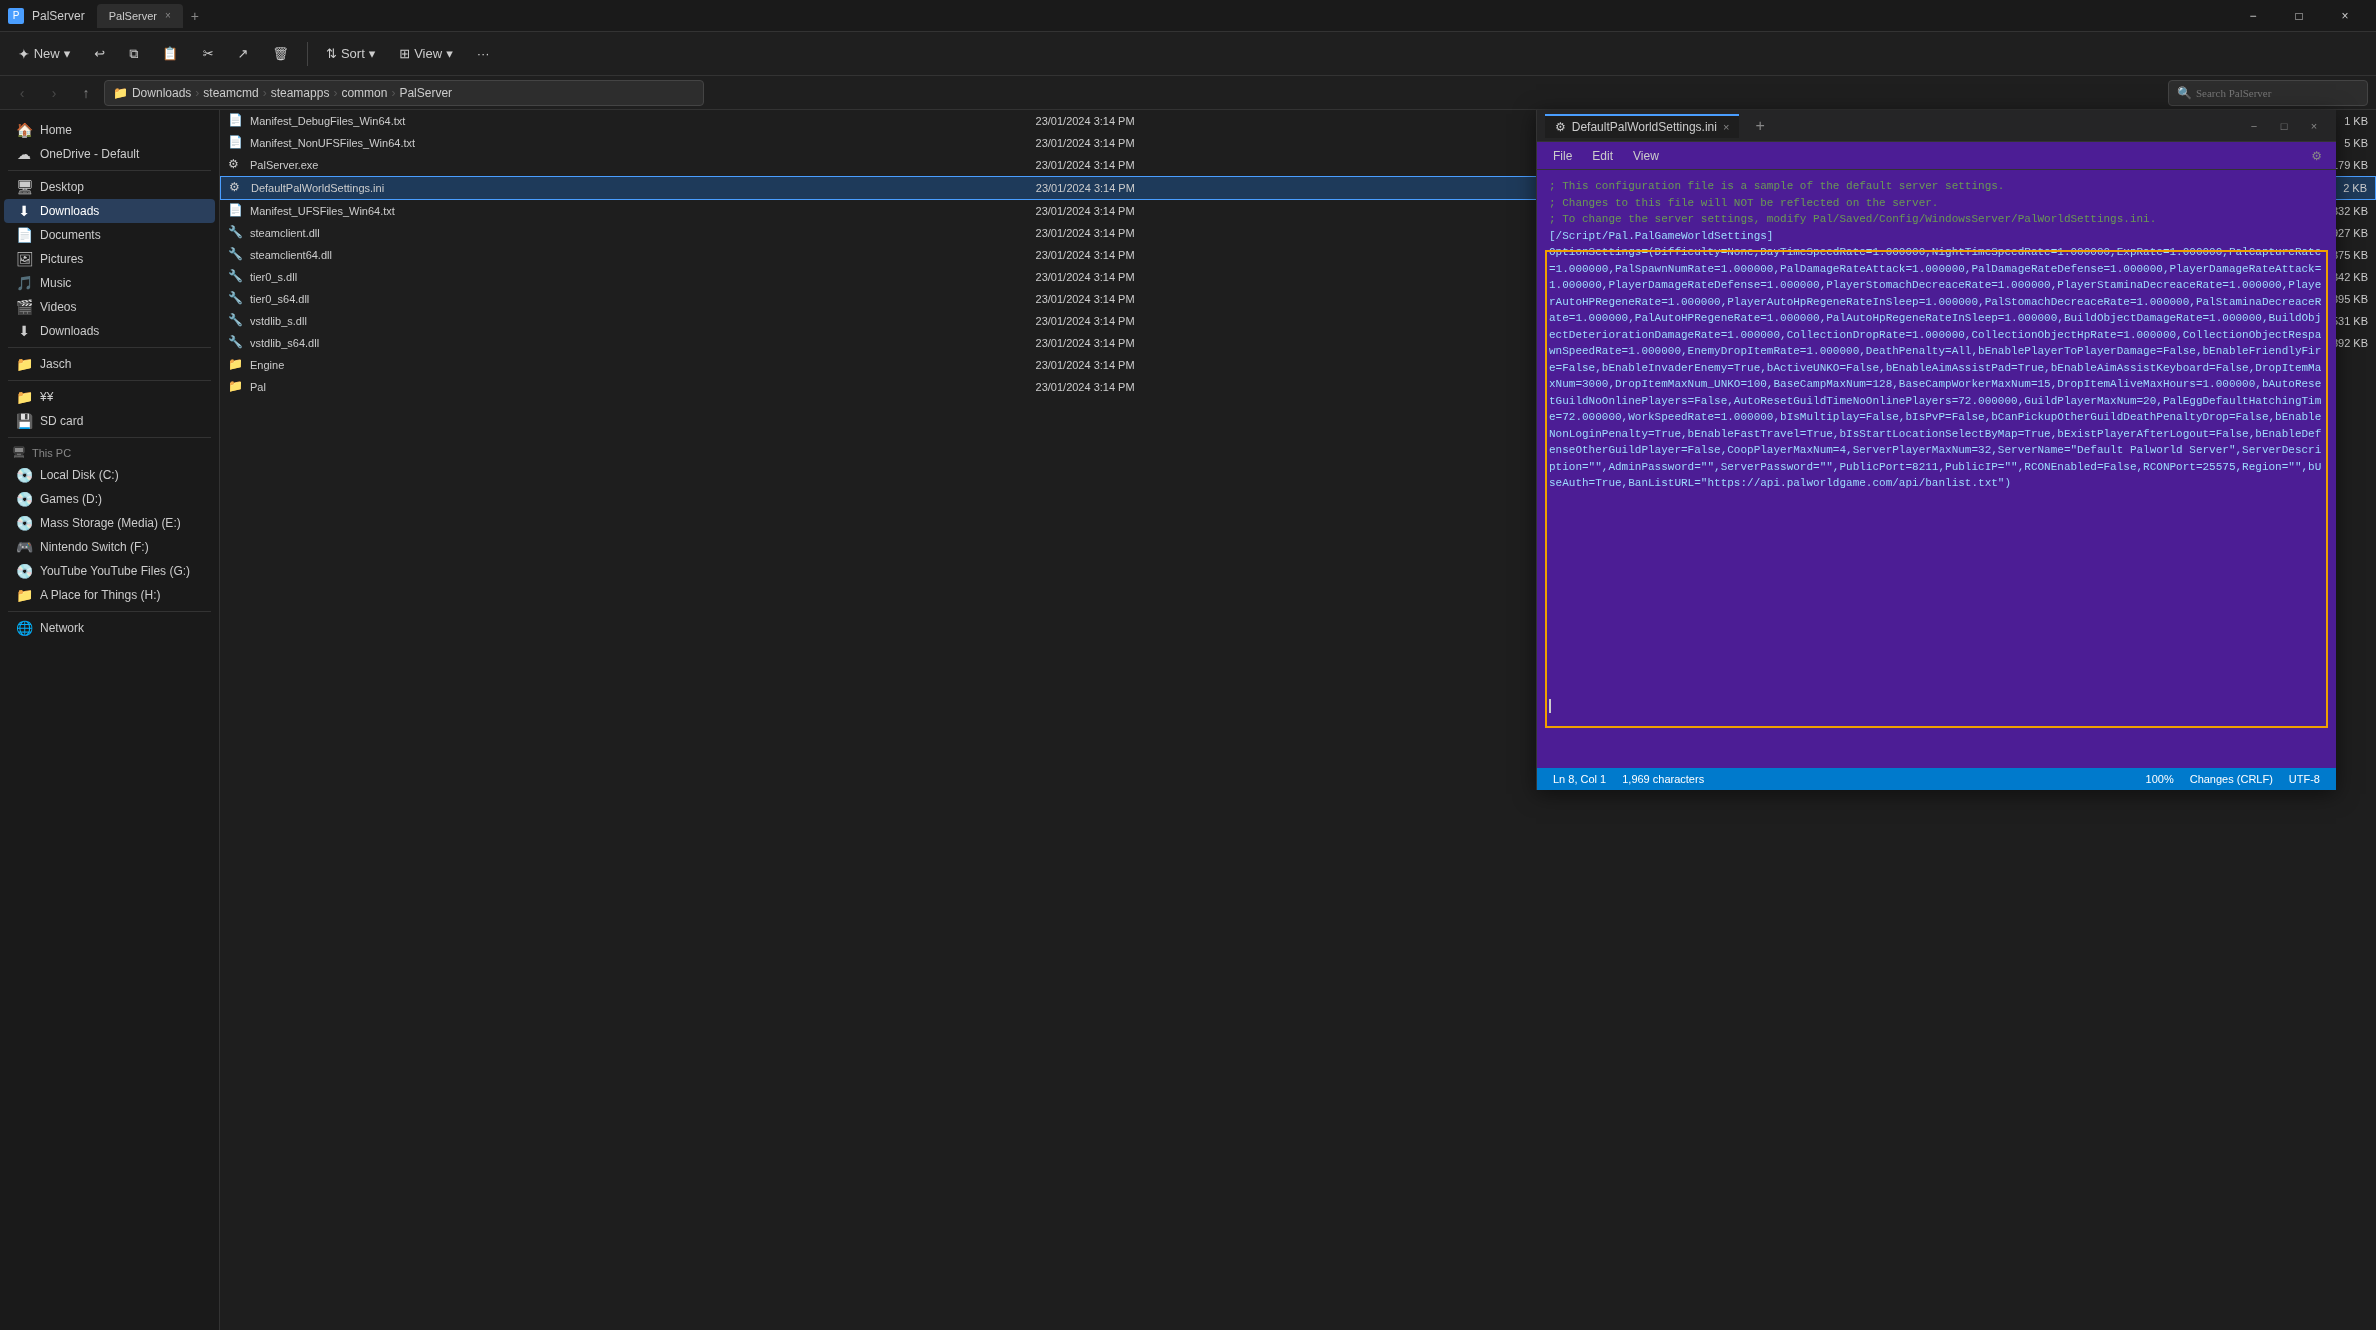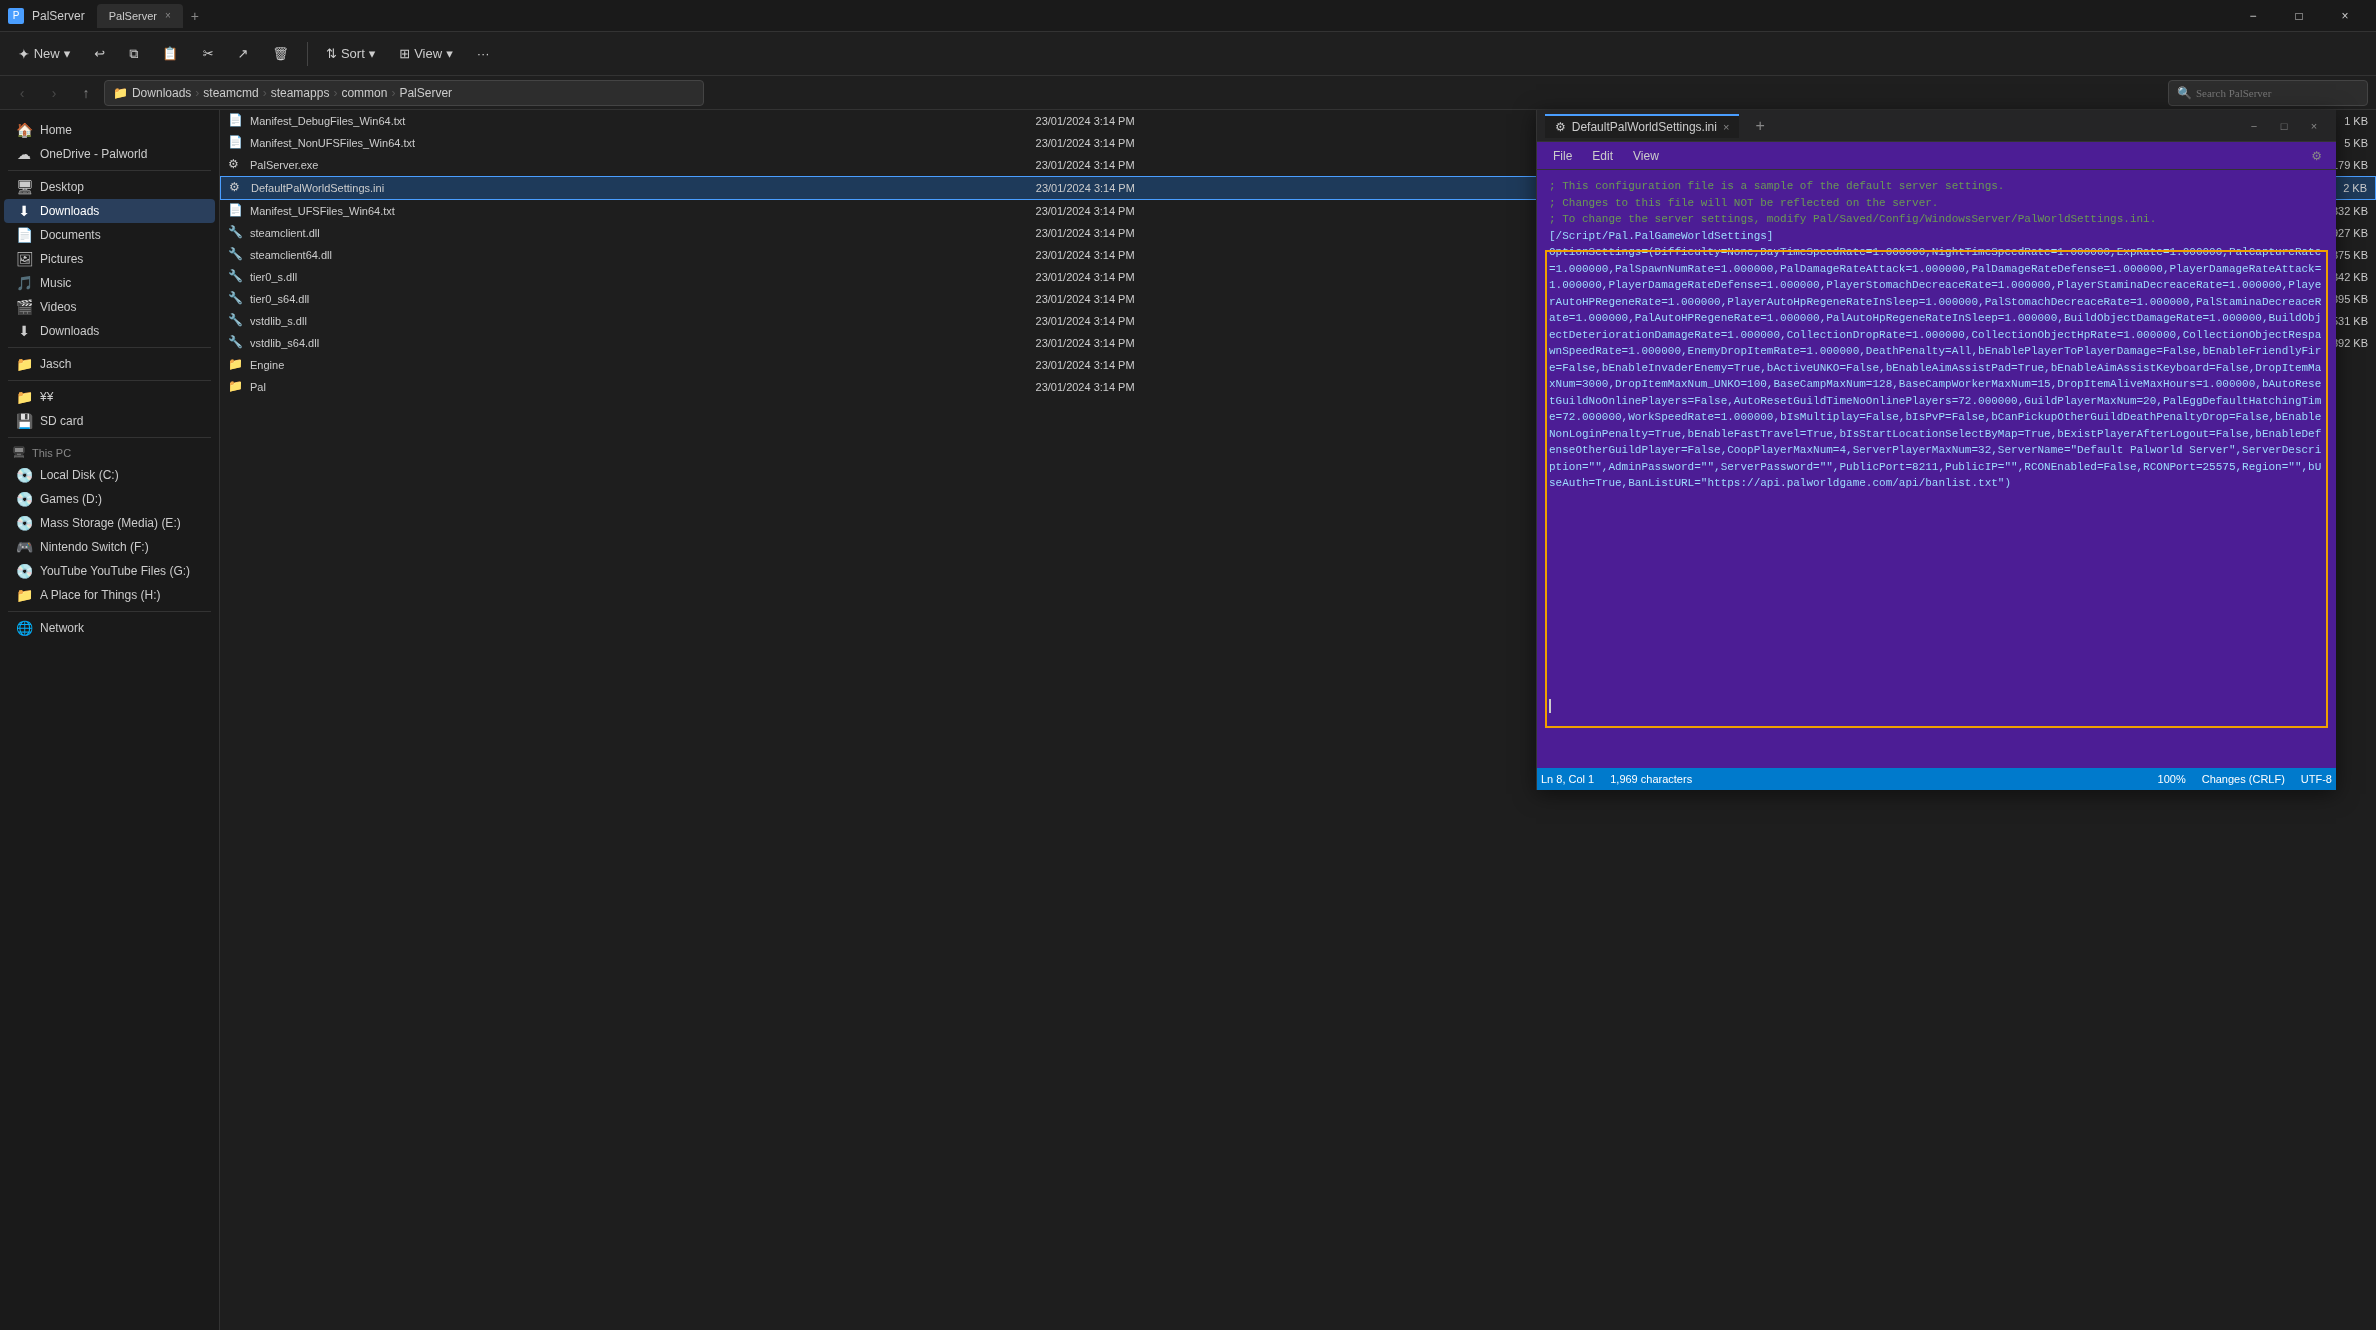--- a/index.html
+++ b/index.html
@@ -353,21 +353,21 @@
       background: #ccc;
       animation: blink 1s infinite;
     }
     @keyframes blink { 0%,100%{opacity:1} 50%{opacity:0} }
 
     #editor-statusbar {
       background: #007acc;
       height: 22px;
       display: flex;
       align-items: center;
-      padding: 0 4px;
+      padding: 0 16px;
       gap: 16px;
       font-size: 11px;
       color: white;
     }
     #editor-statusbar .status-right {
       margin-left: auto;
       display: flex;
       gap: 16px;
     }
 
@@ -483,21 +483,21 @@
     <div style="position:relative">
       <div class="accent-line"></div>
     </div>
 
     <div class="sidebar-item">
       <span class="item-icon">🏠</span>
       <span>Home</span>
     </div>
     <div class="sidebar-item">
       <span class="item-icon">☁</span>
-      <span>OneDrive - Palworld</span>
+      <span>OneDrive - Default</span>
     </div>
 
     <div class="sidebar-divider"></div>
 
     <div class="sidebar-item">
       <span class="item-icon">🖥</span>
       <span>Desktop</span>
     </div>
     <div class="sidebar-item active">
       <span class="item-icon">⬇</span>

